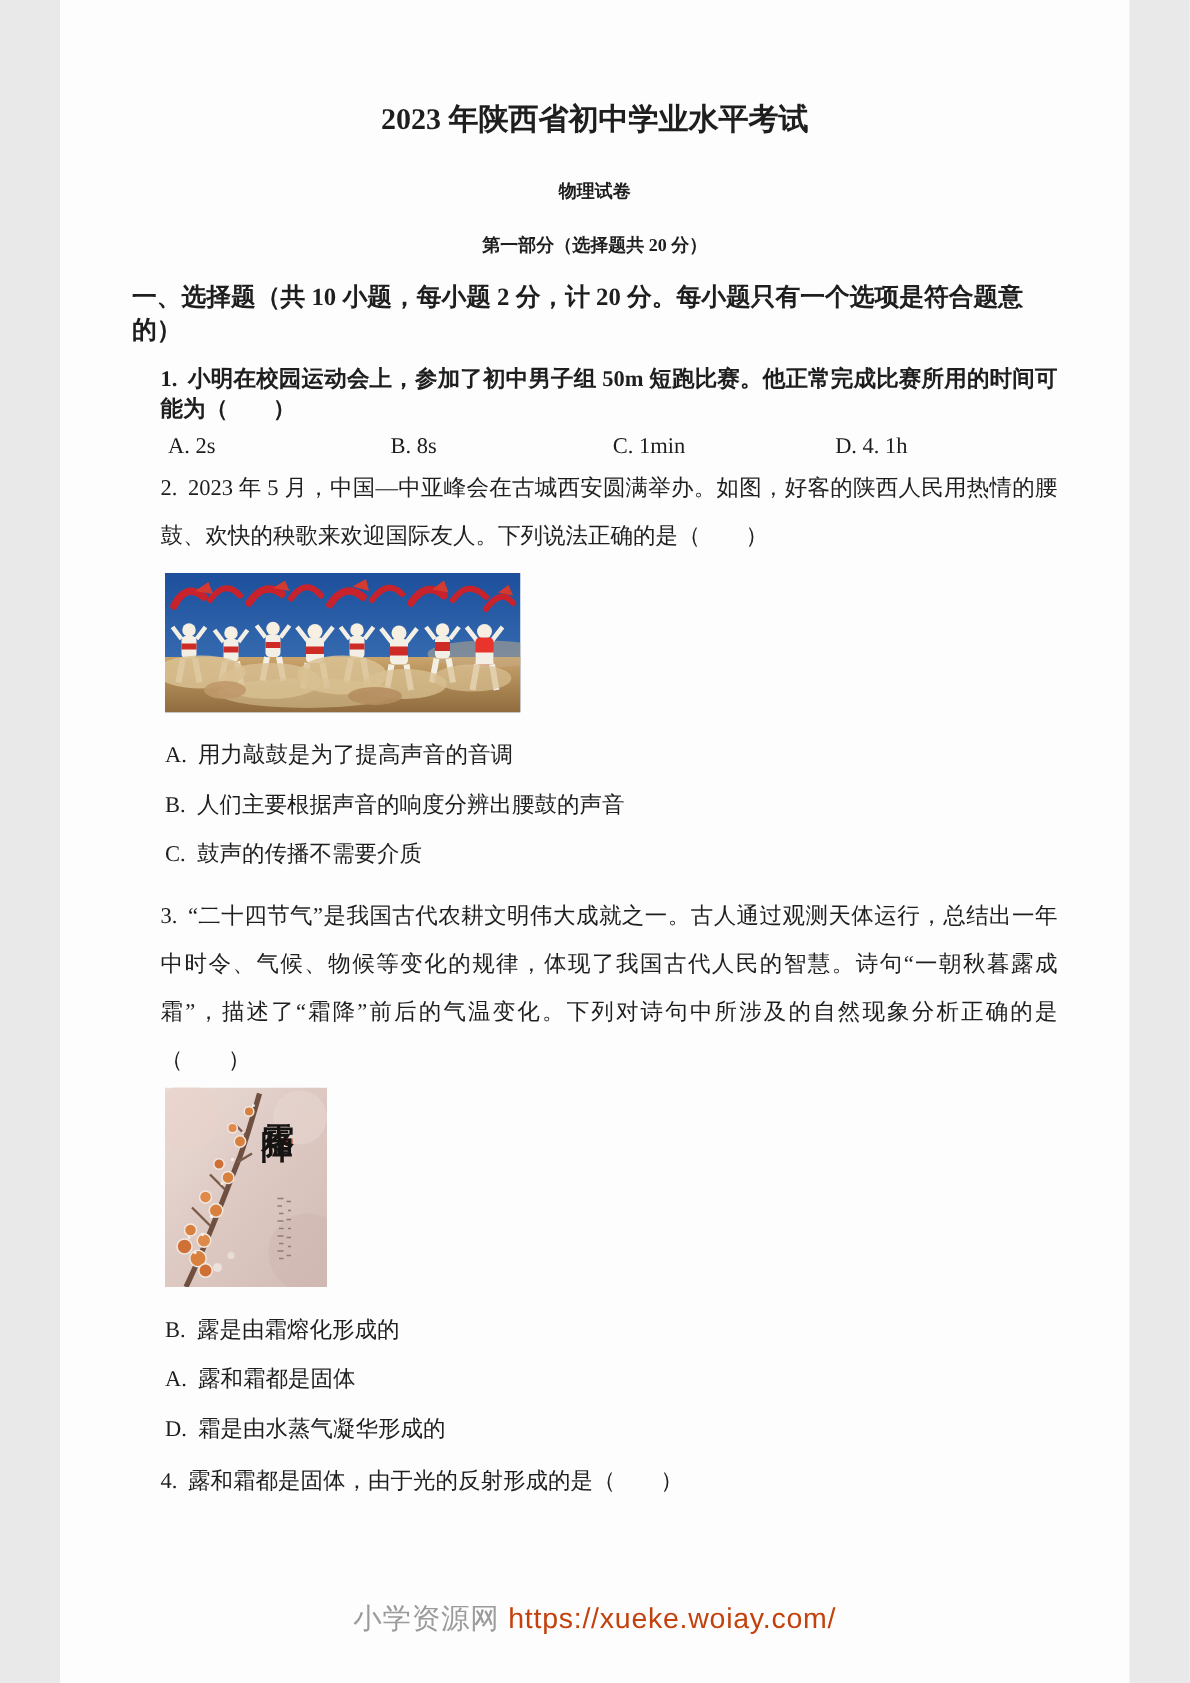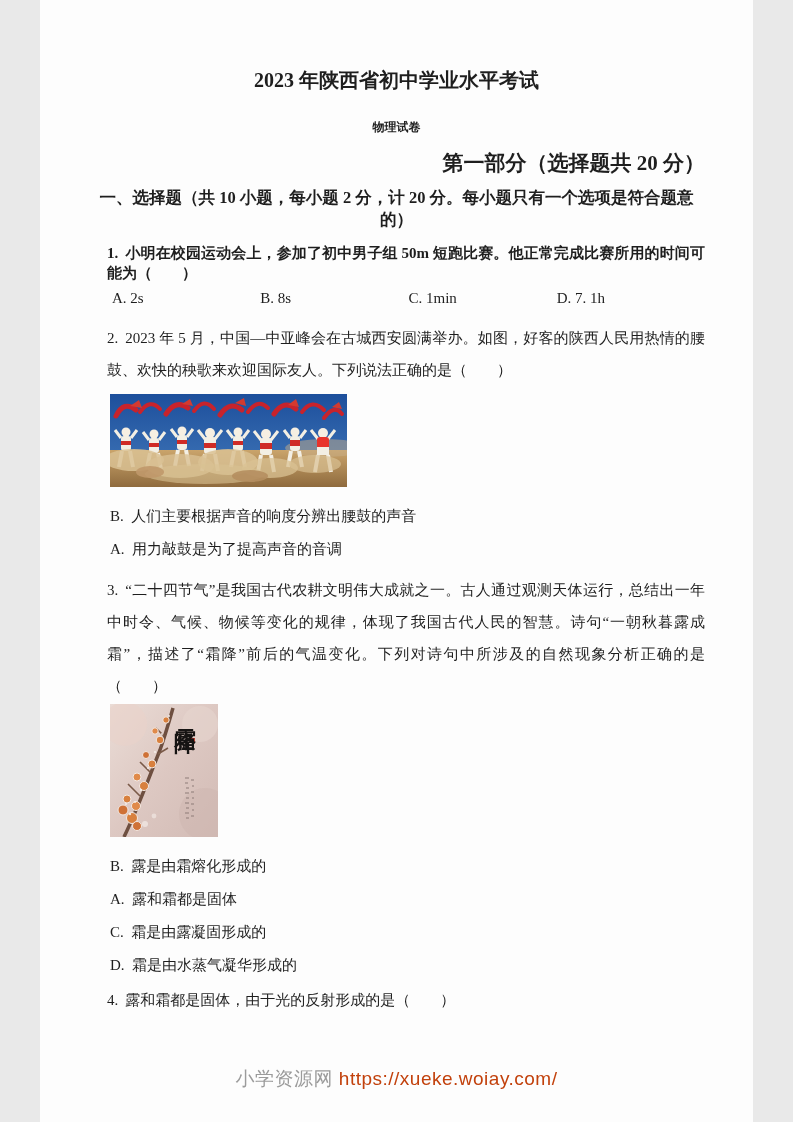--- a/index.html
+++ b/index.html
@@ -21,41 +21,40 @@
     line-height:28px;
   }
   .subtitle {
     margin:20px 0 0;
     text-align:center;
     font-size:12px; font-weight:bold;
     line-height:26px;
   }
   .part-heading {
     margin:12px 0 0;
-    text-align:right;
-    font-size:21px; font-weight:bold;
+    text-align:center;
+    font-size:12px; font-weight:bold;
     line-height:22px;
   }
   .section-intro {
-    margin:13px 11px 0;
+    margin:13px 0 0;
     font-size:16.5px; font-weight:bold;
     line-height:22px;
-    text-align:center;
   }
   .q {
     font-size:15px;
     line-height:32px;
     text-align:justify;
     padding-left:19px;
     margin:0;
   }
   .q .qn { margin-right:7px; }
   .q.single { line-height:20px; }
   .q1 { margin-top:12px;font-weight:bold; }
-  .q2 { margin-top:14px; }
+  .q2 { margin-top:2px; }
   .q3 { margin-top:6px; }
   .q4 { margin-top:12px; }
   .opts-row {
     display:flex;
     padding-left:24px;
     margin-top:5px;
     font-size:15px;
     line-height:20px;
     white-space:pre-wrap;
   }
@@ -111,21 +110,21 @@
   <h1 class="title">2023 年陕西省初中学业水平考试</h1>
   <h2 class="subtitle">物理试卷</h2>
   <h3 class="part-heading">第一部分（选择题共 20 分）</h3>
   <div class="section-intro">一、选择题（共 10 小题，每小题 2 分，计 20 分。每小题只有一个选项是符合题意的）</div>
 
   <p class="q q1 single"><span class="qn">1.</span><span>小明在校园运动会上，参加了初中男子组 50m 短跑比赛。他正常完成比赛所用的时间可能为（　　）</span></p>
   <div class="opts-row">
     <span class="opt-col">A. 2s</span>
     <span class="opt-col">B. 8s</span>
     <span class="opt-col">C. 1min</span>
-    <span class="opt-col">D. 7. 1h</span>
+    <span class="opt-col">D. 4. 1h</span>
   </div>
 
   <p class="q q2"><span class="qn">2.</span><span>2023 年 5 月，中国—中亚峰会在古城西安圆满举办。如图，好客的陕西人民用热情的腰鼓、欢快的秧歌来欢迎国际友人。下列说法正确的是（　　）</span></p>
 
   <figure class="fig-drummers">
     <svg viewBox="0 0 237 93" width="237" height="93" xmlns="http://www.w3.org/2000/svg">
       <defs>
         <linearGradient id="sky" x1="0" y1="0" x2="0" y2="1">
           <stop offset="0" stop-color="#1d4f9c"></stop>
           <stop offset="0.8" stop-color="#3c72b5"></stop>
@@ -226,22 +225,23 @@
         <ellipse cx="160" cy="74" rx="28" ry="10" opacity="0.75"></ellipse>
         <ellipse cx="205" cy="70" rx="26" ry="9" opacity="0.7"></ellipse>
         <ellipse cx="95" cy="80" rx="60" ry="10" opacity="0.6"></ellipse>
       </g>
       <ellipse cx="40" cy="78" rx="14" ry="6" fill="#c0986a" opacity="0.9"></ellipse>
       <ellipse cx="140" cy="82" rx="18" ry="6" fill="#b58e5f" opacity="0.9"></ellipse>
     </svg>
   </figure>
 
   <div class="opt-list">
+    <div class="opt-line">A.  用力敲鼓是为了提高声音的音调</div>
     <div class="opt-line">B.  人们主要根据声音的响度分辨出腰鼓的声音</div>
-    <div class="opt-line">A.  用力敲鼓是为了提高声音的音调</div>
+    <div class="opt-line">C.  鼓声的传播不需要介质</div>
   </div>
 
   <p class="q q3"><span class="qn">3.</span><span>“二十四节气”是我国古代农耕文明伟大成就之一。古人通过观测天体运行，总结出一年中时令、气候、物候等变化的规律，体现了我国古代人民的智慧。诗句“一朝秋暮露成霜”，描述了“霜降”前后的气温变化。下列对诗句中所涉及的自然现象分析正确的是（　　）</span></p>
 
   <figure class="fig-frost">
     <svg viewBox="0 0 108 133" width="108" height="133" xmlns="http://www.w3.org/2000/svg">
       <defs>
         <linearGradient id="fbg" x1="0" y1="0" x2="1" y2="1">
           <stop offset="0" stop-color="#eadcd6"></stop>
           <stop offset="0.5" stop-color="#ddc8c2"></stop>
@@ -290,21 +290,20 @@
         <path d="M75 74 h4 M75 79 h3 M76 84 h3 M75 89 h4 M76 94 h3 M75 99 h4 M76 104 h3 M75 109 h4 M76 114 h3"></path>
         <path d="M81 76 h3 M82 82 h2 M81 88 h3 M82 94 h2 M81 100 h3 M82 106 h2 M81 112 h3"></path>
       </g>
     </svg>
     <div class="frost-caption">霜降</div>
   </figure>
 
   <div class="opt-list">
     <div class="opt-line">B.  露是由霜熔化形成的</div>
     <div class="opt-line">A.  露和霜都是固体</div>
-    <div class="opt-line">C.  霜是由露凝固形成的</div>
     <div class="opt-line">D.  霜是由水蒸气凝华形成的</div>
   </div>
 
   <p class="q q4 single"><span class="qn">4.</span><span>露和霜都是固体，由于光的反射形成的是（　　）</span></p>
 
   <div class="footer">
     <span>小学资源网</span>
     <span> </span>
     <a class="site-url" href="#">https://xueke.woiay.com/</a>
   </div>

